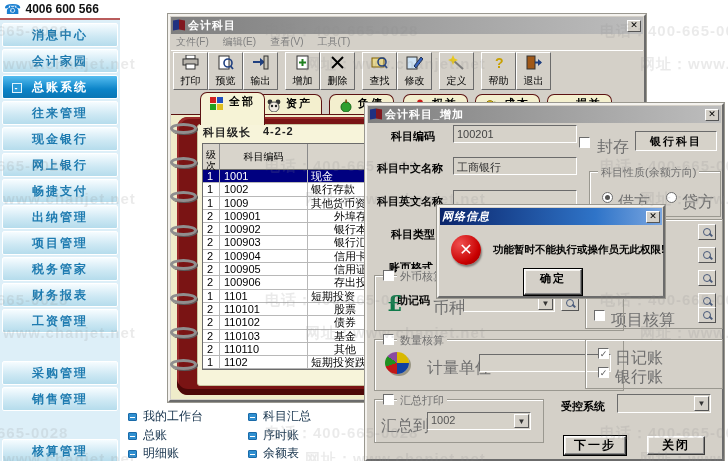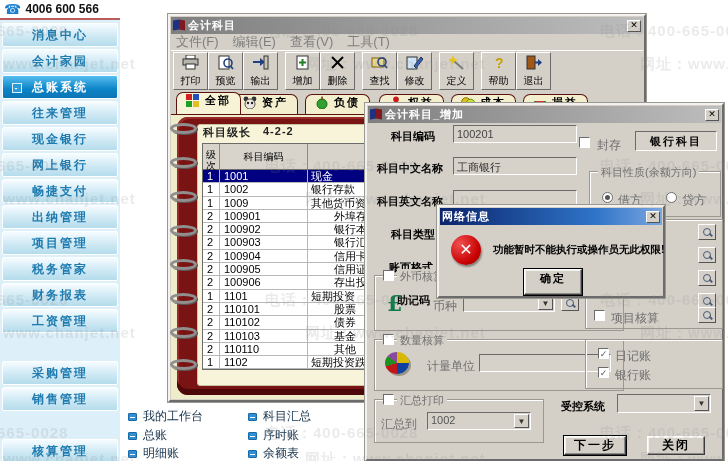--- a/index.html
+++ b/index.html
@@ -15,41 +15,41 @@
   #phoneHeader .ph-icon { color:#1a7fd0; font-size:14px; line-height:14px; }
   #phoneHeader .ph-num { font-size:12px; font-weight:bold; color:#111; }
   .side-item { position:absolute; left:2px; width:116px; height:24px; background:linear-gradient(#f6fcff,#cfe9f4 55%,#b5dcec); border:1px solid #ffffff; border-radius:2px; color:#1e7bb0; font-weight:bold; font-size:12px; display:flex; align-items:center; justify-content:center; cursor:pointer; letter-spacing:2px; }
   .side-item.selected { background:linear-gradient(#55bdf0,#0c84c8 60%,#0a76b4); color:#fff; }
   .side-item.selected .dash { position:absolute; left:9px; top:7px; width:10px; height:10px; background:#2a9ad8; border:1px solid #dff2fc; color:#fff; font-size:9px; line-height:8px; text-align:center; font-weight:bold; }
 
   
   .win { position:absolute; background:#d4d0c8; border:2px solid; border-color:#f4f2ee #6b6b6b #6b6b6b #f4f2ee; box-shadow:0 0 0 1px #9a9890; }
   .tbar { position:absolute; left:1px; top:1px; right:1px; height:17px; display:flex; align-items:center; padding:0 2px; gap:3px; }
   .tbar.inactive { background:linear-gradient(90deg,#7f7f7f,#bdbdbd); }
-  .tbar.active { background:linear-gradient(90deg,#0a246a,#2f74c8 70%,#7aa6e0); }
+  .tbar.active { background:linear-gradient(90deg,#0a246a,#2f74c8 70%,#7aa6e0);font-style:italic; }
   .tbar .ttext { color:#fff; font-size:11px; font-weight:bold; letter-spacing:1px; flex:1; white-space:nowrap; overflow:hidden; }
   .xbtn { width:14px; height:12px; background:#d4d0c8; border:1px solid; border-color:#fff #555 #555 #fff; font-size:9px; line-height:9px; font-weight:bold; color:#000; text-align:center; cursor:pointer; flex:0 0 auto; }
   .book-icon { width:12px; height:11px; position:relative; flex:0 0 auto; }
   .book-icon i { position:absolute; width:6px; height:10px; top:0; }
   .book-icon i.b1 { left:0; background:#203080; transform:skewY(-8deg); }
   .book-icon i.b2 { left:6px; background:#801820; transform:skewY(8deg); }
 
   
   #mainwin { left:168px; top:14px; width:478px; height:388px; z-index:10; }
   #menubar { position:absolute; left:1px; top:18px; right:1px; height:16px; display:flex; gap:14px; padding-left:5px; align-items:center; }
-  #menubar span { font-size:13px; color:#7f7f7f; cursor:pointer; }
+  #menubar span { font-size:10px; color:#7f7f7f; cursor:pointer; }
   #toolbar { position:absolute; left:1px; top:34px; right:1px; height:41px; border-top:1px solid #fff; display:flex; align-items:center; padding-left:2px; }
   .tool { width:35px; height:38px; background:#d4d0c8; border:1px solid; border-color:#fff #6b6b6b #6b6b6b #fff; display:flex; flex-direction:column; align-items:center; justify-content:space-between; padding:2px 0 1px; cursor:pointer; }
   .tool .tlabel { font-size:10px; color:#000; white-space:nowrap; }
   .tool svg { width:17px; height:15px; }
   .tsep { width:7px; height:38px; }
 
   
   #tabstrip { position:absolute; left:1px; top:76px; right:1px; height:22px; }
-  .tab { position:absolute; top:2px; height:20px; background:#f3efce; border:1px solid #5c1212; border-bottom:none; border-radius:7px 7px 0 0; display:flex; align-items:flex-start; gap:5px; padding:0 9px; cursor:pointer; }
+  .tab { position:absolute; top:2px; height:20px; background:#f3efce; border:1px solid #5c1212; border-bottom:none; border-radius:7px 7px 0 0; display:flex; align-items:flex-end; gap:5px; padding:16px 9px; cursor:pointer;margin-left:24px; }
   .tab .tabname { font-size:11px; font-weight:bold; color:#000; letter-spacing:2px; }
   .tab.sel { top:0; height:22px; background:#f6f3d6; z-index:3; }
   .tico { width:14px; height:13px; position:relative; flex:0 0 auto; }
 
   
   #page { position:absolute; left:1px; top:98px; right:1px; bottom:1px; background:#efecca; border-top:1px solid #5c1212; }
   #notebook { position:absolute; left:6px; top:2px; width:458px; height:278px; background:#7a1414; border-radius:11px; box-shadow:inset 0 -6px 0 #4c0808, inset 2px 2px 0 #9a2a2a; }
   #sheet { position:absolute; left:20px; top:7px; width:434px; height:262px; background:#f7f4da; border-radius:3px; border:1px solid #c8c4a0; }
   .ring { position:absolute; left:-1px; width:27px; height:11px; border:3px solid #8f8f8f; border-radius:50%; background:transparent; box-shadow:1px 1px 0 #5a5a5a; }
   #lvl { position:absolute; left:32px; top:10px; font-size:11px; font-weight:bold; color:#222; letter-spacing:1px; }
@@ -72,21 +72,21 @@
 
   
   .qlink { position:absolute; display:flex; align-items:center; gap:6px; cursor:pointer; z-index:6; }
   .qlink .qi { width:9px; height:8px; background:#2f8fd0; border:1px solid #1a6aa8; border-radius:1px; position:relative; }
   .qlink .qi::after { content:""; position:absolute; left:1px; top:3px; width:5px; height:1px; background:#fff; }
   .qlink span.qt { font-size:12px; color:#13304a; }
 
   
   #dialog { left:365px; top:103px; width:359px; height:358px; z-index:20; }
   .dlabel { position:absolute; font-size:11px; font-weight:bold; color:#000; white-space:nowrap; }
-  .glabel { position:absolute; font-size:12px; color:#6f6f6f; white-space:nowrap; }
+  .glabel { position:absolute; font-size:16px; color:#6f6f6f; white-space:nowrap; }
   .field { position:absolute; background:#d6d2c9; border:1px solid; border-color:#6b6b6b #fff #fff #6b6b6b; font-size:11px; color:#444; padding:2px 3px; overflow:hidden; white-space:nowrap; }
   .gbox { position:absolute; border:1px solid #9a9890; box-shadow:inset 1px 1px 0 #fff; }
   .gbox .gtitle { position:absolute; left:8px; top:-7px; background:#d4d0c8; padding:0 3px; font-size:11px; color:#6f6f6f; white-space:nowrap; }
   .cb { position:absolute; width:11px; height:11px; background:#fff; border:1px solid; border-color:#6b6b6b #fff #fff #6b6b6b; font-size:9px; line-height:10px; text-align:center; color:#555; cursor:pointer; }
   .cb.checked::after { content:"\2713"; font-weight:bold; }
   .radio { position:absolute; width:11px; height:11px; border-radius:50%; background:#fff; border:1px solid #6b6b6b; cursor:pointer; }
   .radio.on::after { content:""; position:absolute; left:2px; top:2px; width:5px; height:5px; border-radius:50%; background:#555; }
   .combo { position:absolute; background:#d6d2c9; border:1px solid; border-color:#6b6b6b #fff #fff #6b6b6b; }
   .combo .arrow { position:absolute; right:1px; top:1px; bottom:1px; width:15px; background:#d4d0c8; border:1px solid; border-color:#fff #555 #555 #fff; font-size:8px; color:#333; text-align:center; line-height:13px; cursor:pointer; }
   .combo .cval { position:absolute; left:3px; top:1px; font-size:11px; color:#555; }

